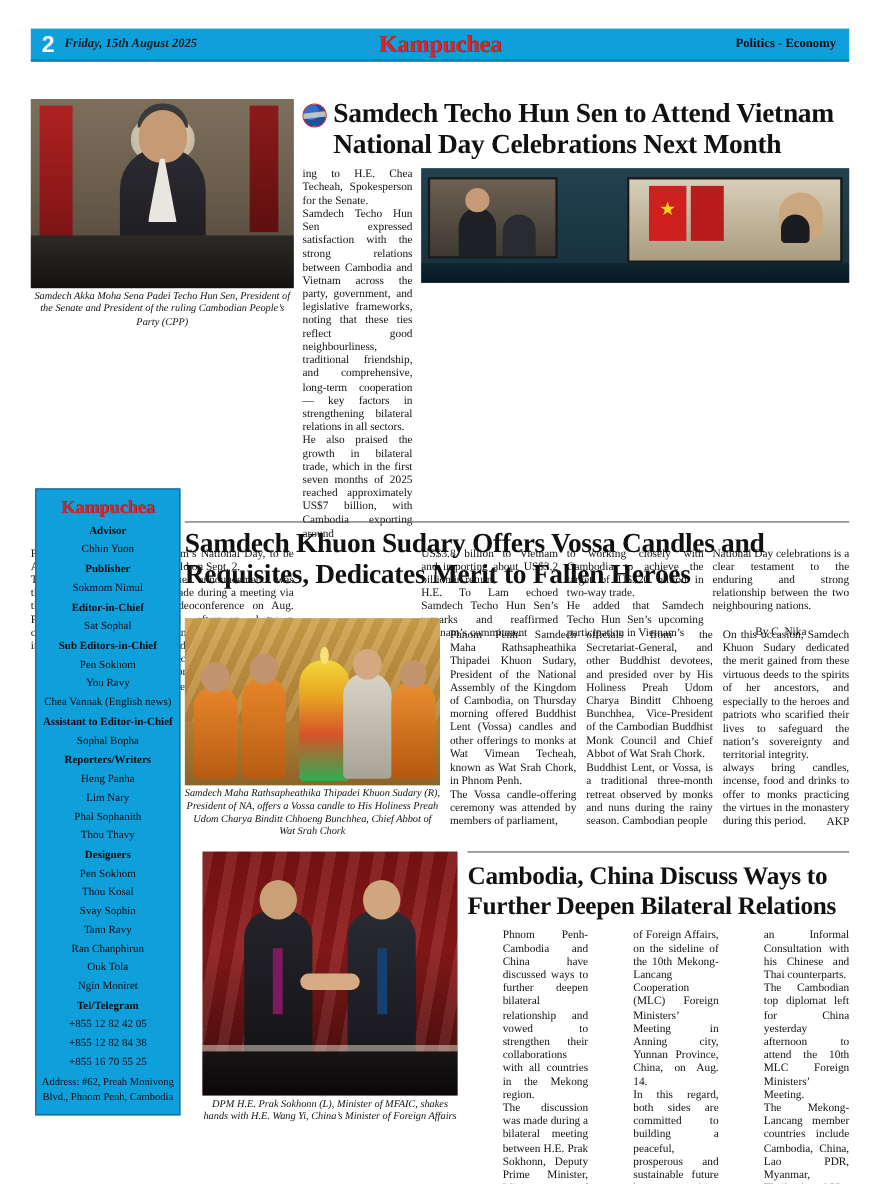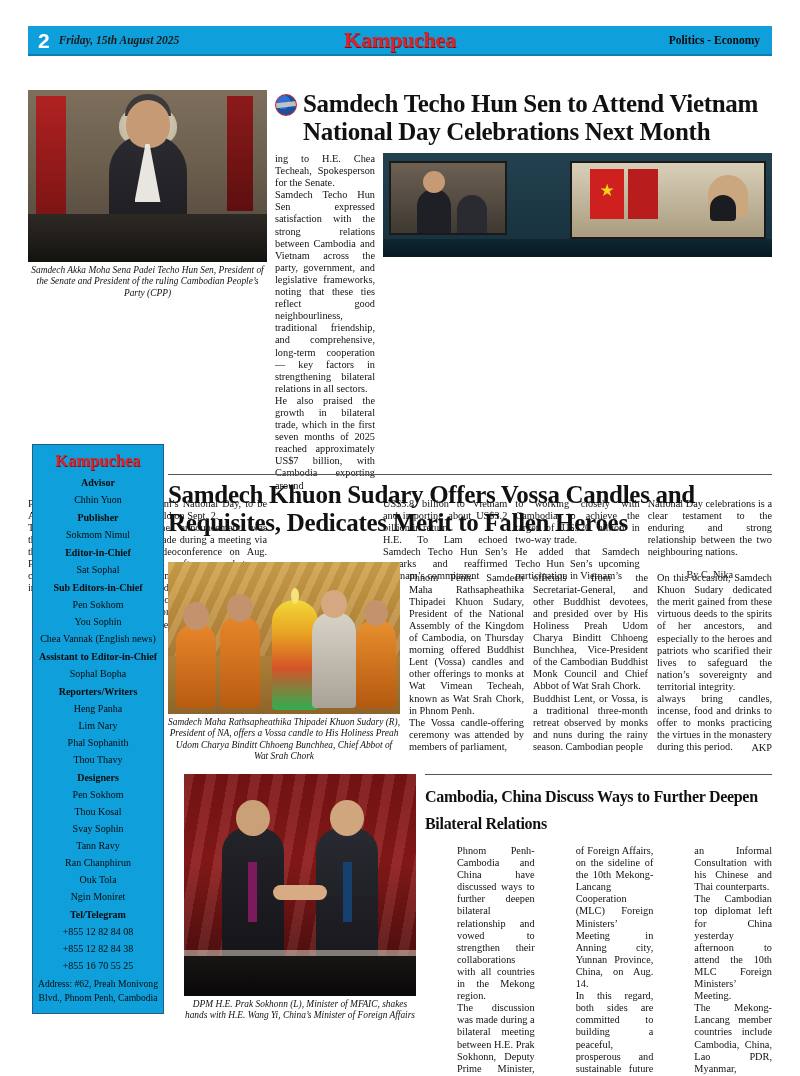--- a/index.html
+++ b/index.html
@@ -88,21 +88,21 @@
   }
 
   .headline {
     font-family: "Liberation Serif", serif;
     font-weight: bold;
     font-size: 25px;
     line-height: 28px;
     letter-spacing: -0.3px;
     margin: 0;
   }
-  .headline.small { font-size: 16px; line-height: 27px; }
+  .headline.small { font-size: 23px; line-height: 27px; }
 
   .rule { border-top: 1.6px solid #555; }
 
   
   .a1 {
     position: absolute;
     left: 28px; top: 64px;
     width: 744px;
   }
   .a1-top { display: flex; gap: 8px; }
@@ -392,21 +392,21 @@
     <div class="sb-name">Chhin Yuon</div>
 
     <div class="sb-role">Publisher</div>
     <div class="sb-name">Sokmom Nimul</div>
 
     <div class="sb-role">Editor-in-Chief</div>
     <div class="sb-name">Sat Sophal</div>
 
     <div class="sb-role">Sub Editors-in-Chief</div>
     <div class="sb-name">Pen Sokhom</div>
-    <div class="sb-name">You Sophin</div>
+    <div class="sb-name">You Ravy</div>
     <div class="sb-name">Chea Vannak (English news)</div>
 
     <div class="sb-role">Assistant to Editor-in-Chief</div>
     <div class="sb-name">Sophal Bopha</div>
 
     <div class="sb-role">Reporters/Writers</div>
     <div class="sb-name">Heng Panha</div>
     <div class="sb-name">Lim Nary</div>
     <div class="sb-name">Phal Sophanith</div>
     <div class="sb-name">Thou Thavy</div>
@@ -414,21 +414,21 @@
     <div class="sb-role">Designers</div>
     <div class="sb-name">Pen Sokhom</div>
     <div class="sb-name">Thou Kosal</div>
     <div class="sb-name">Svay Sophin</div>
     <div class="sb-name">Tann Ravy</div>
     <div class="sb-name">Ran Chanphirun</div>
     <div class="sb-name">Ouk Tola</div>
     <div class="sb-name">Ngin Moniret</div>
 
     <div class="sb-role">Tel/Telegram</div>
-    <div class="sb-name">+855 12 82 84 08</div>
+    <div class="sb-name">+855 12 82 42 05</div>
     <div class="sb-name">+855 12 82 84 38</div>
     <div class="sb-name">+855 16 70 55 25</div>
 
     <div class="sb-address">Address: #62, Preah Monivong Blvd., Phnom Penh, Cambodia</div>
   </div>
 
   <div class="a2">
     <div class="rule" style="margin-bottom:6px;"></div>
     <h1 class="headline a2-head">Samdech Khuon Sudary Offers Vossa Candles and Requisites, Dedicates Merit to Fallen Heroes</h1>
     <div class="a2-body">

